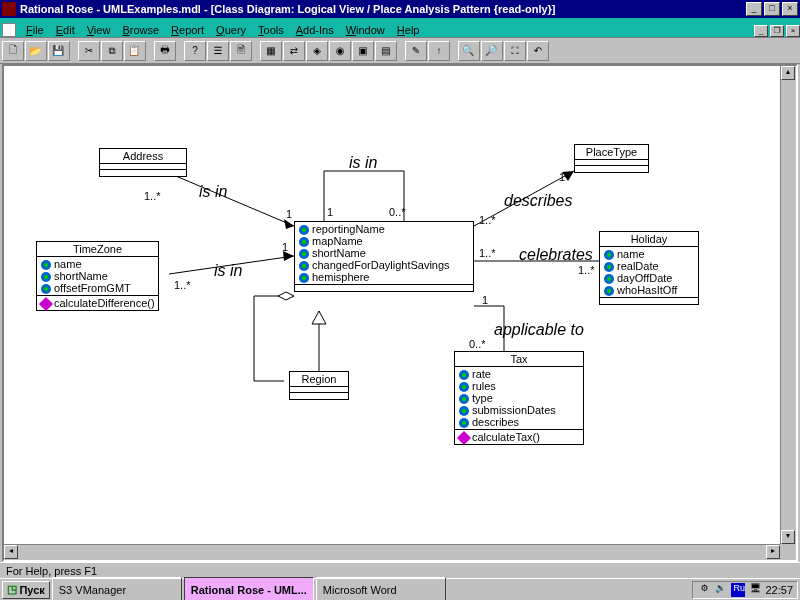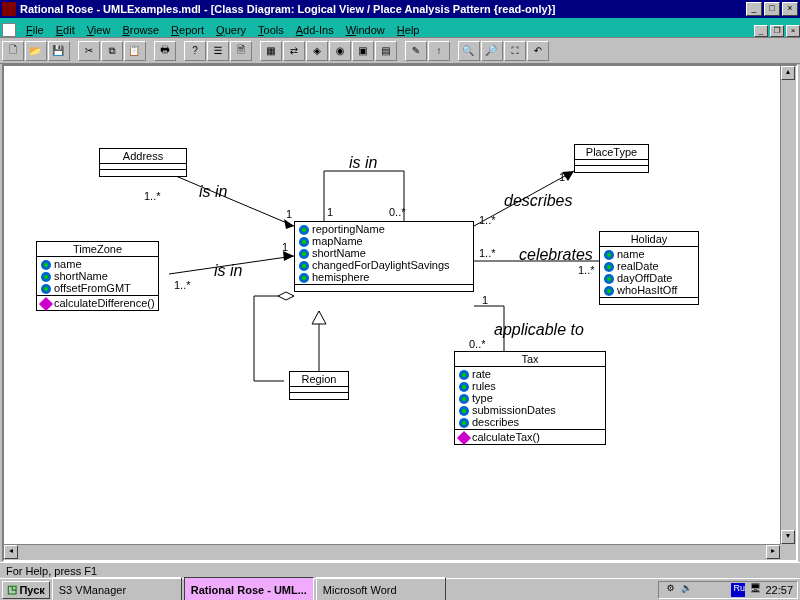--- a/index.html
+++ b/index.html
@@ -22,21 +22,21 @@
 .sb-v { position:absolute; right:0; top:0; width:16px; height:calc(100% - 16px); background:#c0c0c0; border-left:1px solid #808080; }
 .sb-h { position:absolute; left:0; bottom:0; height:16px; width:calc(100% - 16px); background:#c0c0c0; border-top:1px solid #808080; }
 .sb-btn { width:14px; height:14px; background:#c0c0c0; border:1px solid #fff; border-right-color:#404040; border-bottom-color:#404040; position:absolute; font-size:8px; text-align:center; }
 .statusbar { height: 18px; background:#c0c0c0; border-top:1px solid #fff; padding:2px 6px; font-size:11px; }
 .taskbar { position:absolute; bottom:0; left:0; right:0; height:22px; background:#c0c0c0; border-top:1px solid #fff; display:flex; align-items:center; padding:0 2px; gap:2px; }
 .taskbar .start { height:18px; padding:0 4px; border:1px solid #fff; border-right-color:#404040; border-bottom-color:#404040; display:flex; align-items:center; font-weight:bold; }
 .taskbar .task { height:18px; padding:12px 6px; border:1px solid #fff; border-right-color:#404040; border-bottom-color:#404040; display:flex; align-items:center; width:130px; overflow:hidden; white-space:nowrap; }
 .taskbar .task.active { border-color:#404040 #fff #fff #404040; background:#f0abfc; }
 .taskbar .tray { margin-left:auto; height:18px; border:1px solid #808080; border-right-color:#fff; border-bottom-color:#fff; padding:0 4px; display:flex; align-items:center; gap:3px; }
 .taskbar .tray .tic { width:14px; height:14px; font-size:9px; text-align:center; }
-.taskbar .lang { background:#0000cc; color:#fff; padding:0 2px;margin-left:34px; }
+.taskbar .lang { background:#0000cc; color:#fff; padding:0 2px; }
 
 .cls { position:absolute; background:#fff; border:1px solid #000; font-size:11px; }
 .cls .head { border-bottom:1px solid #000; text-align:center; padding:1px 6px; }
 .cls .sec { border-bottom:1px solid #000; padding:1px 4px; }
 .cls .sec:last-child { border-bottom:none; }
 .cls .row { display:flex; align-items:flex-end; gap:2px; white-space:nowrap; }
 .aicon { width:10px; height:10px; display:inline-block; border-radius:50%; background:#0066cc; margin-right:1px; flex-shrink:0; position:relative; }
 .aicon.pub::after{content:"";position:absolute;left:3px;top:3px;width:4px;height:4px;background:#00cc00;border-radius:50%;}
 .micon { width:10px; height:10px; display:inline-block; background:#cc00cc; margin-right:1px; flex-shrink:0; transform:rotate(45deg); }
 .lbl { position:absolute; font-size:16px; font-style:italic; white-space:nowrap; }
@@ -230,21 +230,21 @@
     <div class="lbl" style="left:515px; top:180px;">celebrates</div>
     <div class="mult" style="left:475px; top:181px;">1..*</div>
     <div class="mult" style="left:574px; top:198px;">1..*</div>
 
     <div class="cls" style="left:285px; top:305px; width:60px;">
       <div class="head">Region</div>
       <div class="sec" style="height:6px"></div>
       <div class="sec" style="height:6px;border-bottom:none"></div>
     </div>
 
-    <div class="cls" style="left:450px; top:285px; width:152px;">
+    <div class="cls" style="left:450px; top:285px; width:130px;">
       <div class="head">Tax</div>
       <div class="sec">
         <div class="row">
             <span class="aicon pub"></span>
             <span>rate</span>
           </div>
         <div class="row">
             <span class="aicon pub"></span>
             <span>rules</span>
           </div>

